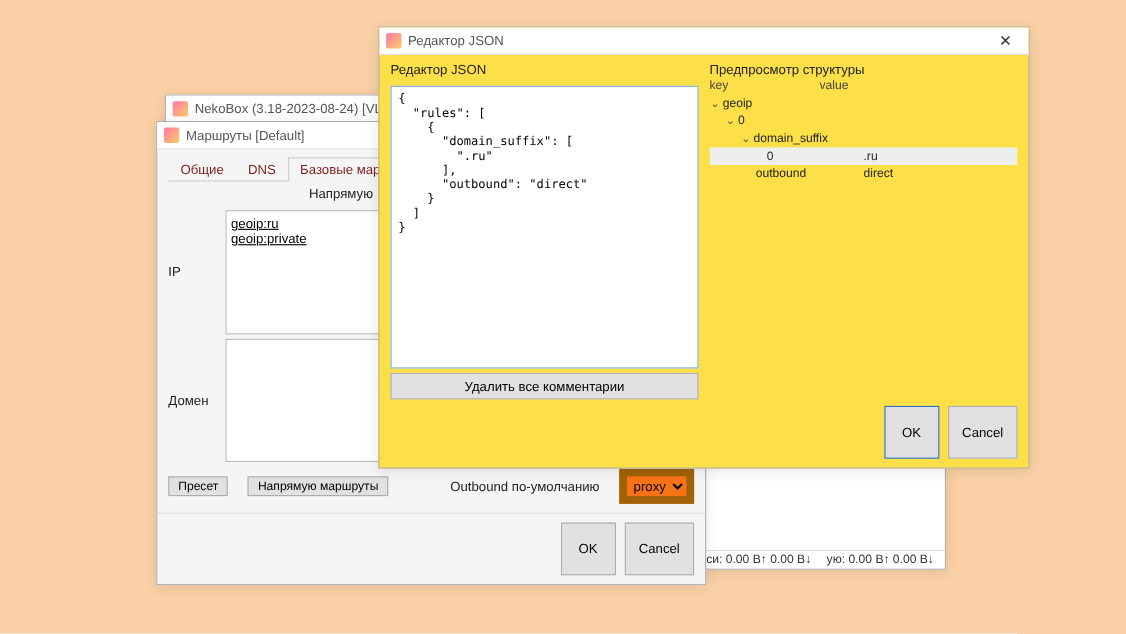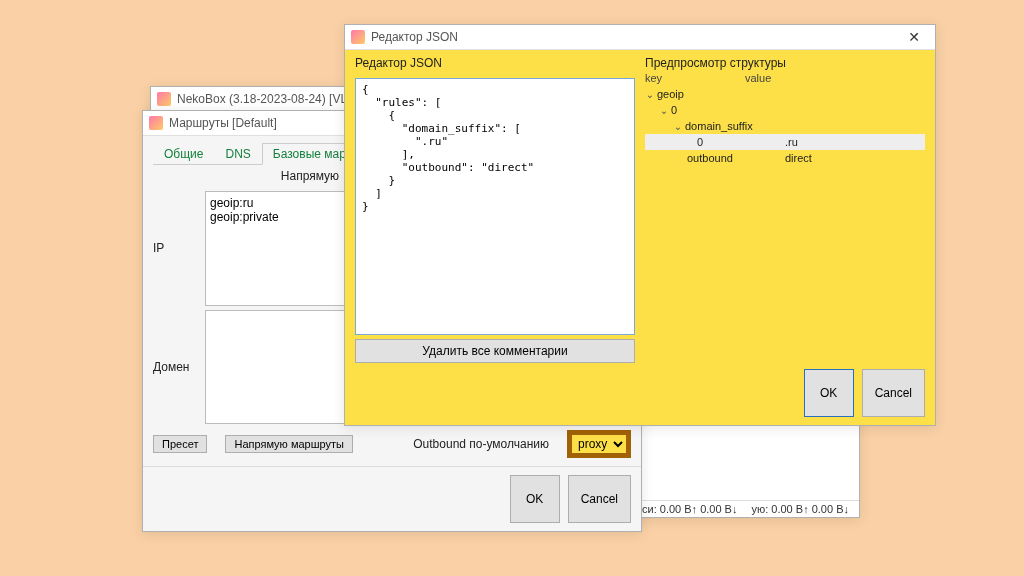--- a/index.html
+++ b/index.html
@@ -79,21 +79,21 @@
     display:flex;
     border-bottom:1px solid #ccc;
     height:22px;
   }
   .tab {
     padding: 3px 10px 2px 10px;
     border:1px solid transparent;
     border-bottom:none;
     margin-right:0px;
     font-size:12px;
-    color:#15803d;
+    color:#7f1d1d;
     cursor:pointer;
     position:relative;
     top:1px;
     background:transparent;
   }
   .tab.active {
     background:#f5f5f5;
     border-color:#ccc;
     border-bottom:1px solid #f5f5f5;
   }
@@ -107,30 +107,31 @@
   }
   .routes-grid .colhdr { text-align:center; font-size:12px; color:#222; }
   .routes-grid .rowlbl { align-self:center; text-align:left; font-size:12px; padding-right:2px; }
   .routes-grid textarea {
     resize:none;
     border:1px solid #bbb;
     font-family: inherit;
     font-size:12px;
     padding:4px;
     background:#fff;
+    text-decoration:underline;
   }
   .routes-bottom {
     display:flex; align-items:center; gap:18px;
     margin-top:6px;
   }
   .routes-bottom .spacer{flex:1;}
   select.combo {
     font-size:12px; padding:1px 2px;
-    border:5px solid #a16207;
-    background:#fde047;
+    border:7px solid #a16207;
+    background:#f97316;
   }
   .btn {
     font-size:12px;
     padding: 16px 12px;
     border:1px solid #adadad;
     background:#e1e1e1;
     cursor:pointer;
     min-width:50px;
   }
   .btn-row {

